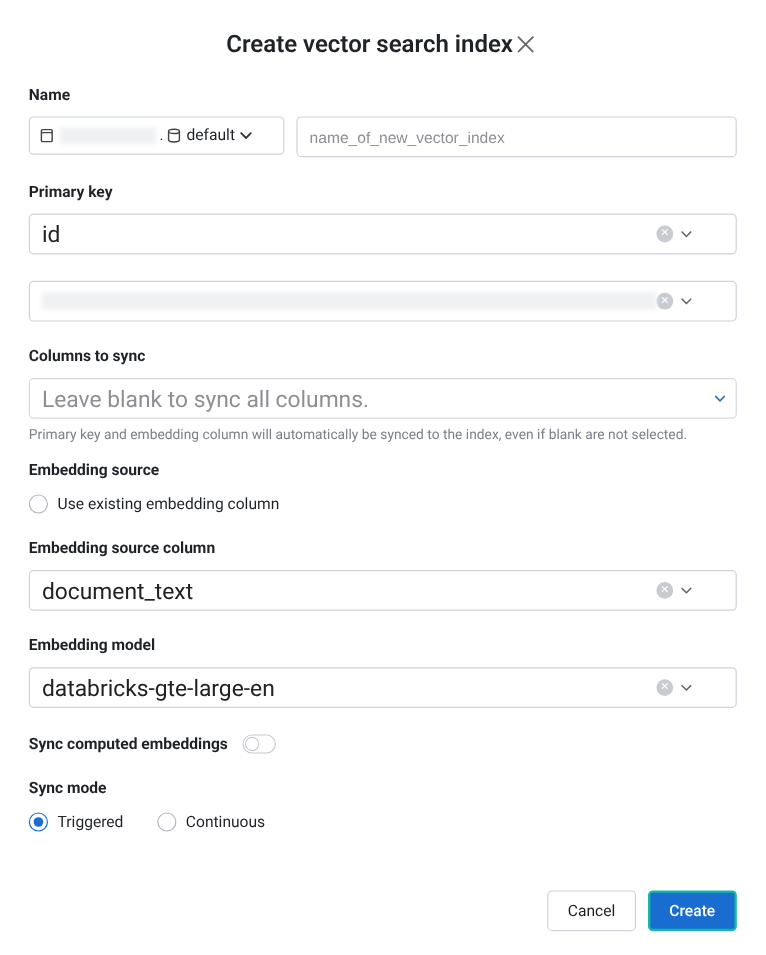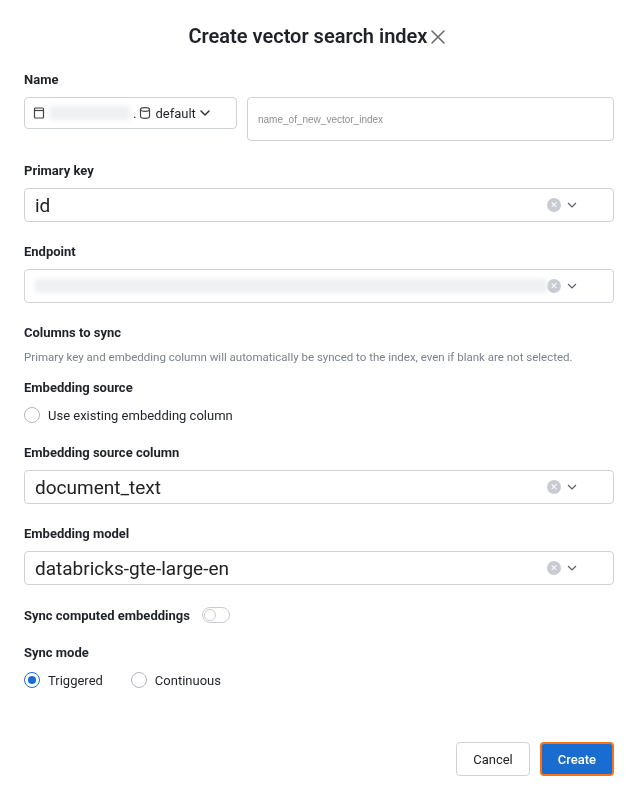--- a/index.html
+++ b/index.html
@@ -48,23 +48,23 @@
     background: #fff;
   }
   .catalog-box .blur {
     display:inline-block; width:80px; height:14px;
     background: #eef0f2; filter: blur(2px); margin: 0 3px;
   }
   .catalog-box .dot { color:#1f2328; }
   .catalog-box .chev { margin-left: 4px; color:#333; }
 
   .name-input {
-    flex: 1; height: 44px;
+    flex: 1; height: 34px;
     border: 1px solid #ced3da; border-radius: 4px;
-    padding: 0 10px; font-size: 10px;
+    padding: 0 10px; font-size: 13px;
     color: #222;
   }
   .name-input::placeholder { color: #8c8f94; }
 
   .select-box {
     width: 100%; height: 34px;
     border: 1px solid #ced3da; border-radius: 4px;
     display: flex; align-items: center;
     padding: 0 8px 0 10px;
     background: #fff;
@@ -135,21 +135,21 @@
   .btn {
     height: 34px; padding: 0 16px;
     border-radius: 4px; font-size: 13px;
     display: flex; align-items: center; justify-content: center;
     cursor: pointer;
   }
   .btn-cancel {
     background: #fff; border: 1px solid #ced3da; color: #222;
   }
   .btn-create {
-    background: #1a6dd0; border: 2px solid #f97316; color: #fff;
+    background: #1a6dd0; border: 2px solid #14b8a6; color: #fff;
     font-weight: 500;
   }
 
   svg.ico { flex: none; }
 </style>
 </head>
 <body>
 
 <div class="modal">
 
@@ -192,34 +192,41 @@
       <div class="select-controls">
         <div class="clear-dot">✕</div>
         <svg class="ico chev-down" width="10" height="10" viewBox="0 0 10 10">
             <path d="M1 3 L5 7 L9 3" fill="none" stroke="currentColor" stroke-width="1.2"></path>
           </svg>
       </div>
     </div>
   </div>
 
   <div class="section">
-    <div class="field-label">Endpoint</div>
     <div class="select-box pad-right">
       <span class="val blur"></span>
       <div class="select-controls">
         <div class="clear-dot">✕</div>
         <svg class="ico chev-down" width="10" height="10" viewBox="0 0 10 10">
             <path d="M1 3 L5 7 L9 3" fill="none" stroke="currentColor" stroke-width="1.2"></path>
           </svg>
       </div>
     </div>
   </div>
 
   <div class="section tight">
     <div class="field-label">Columns to sync</div>
+    <div class="select-box" style="border-color:#d5dae1;">
+      <span class="val placeholder">Leave blank to sync all columns.</span>
+      <div class="select-controls">
+        <svg class="ico chev-down blue" width="10" height="10" viewBox="0 0 10 10">
+            <path d="M1 3 L5 7 L9 3" fill="none" stroke="currentColor" stroke-width="1.4"></path>
+          </svg>
+      </div>
+    </div>
     <div class="helper">Primary key and embedding column will automatically be synced to the index, even if blank are not selected.</div>
   </div>
 
   <div class="section">
     <div class="field-label">Embedding source</div>
     <div class="radio-row">
       <div class="radio">
         <span class="circle"></span>
         <span>Use existing embedding column</span>
       </div>

